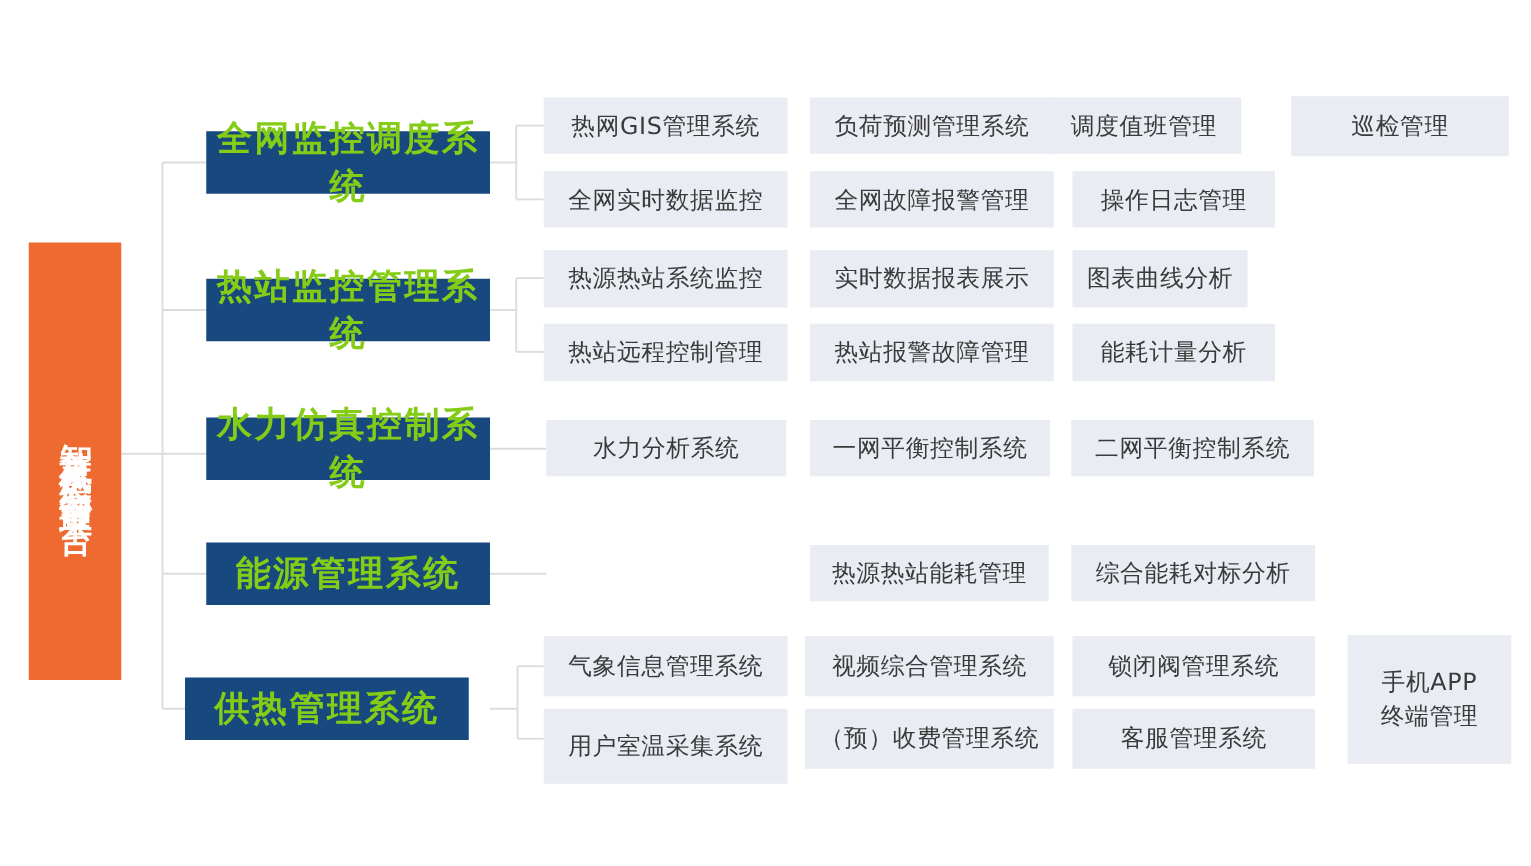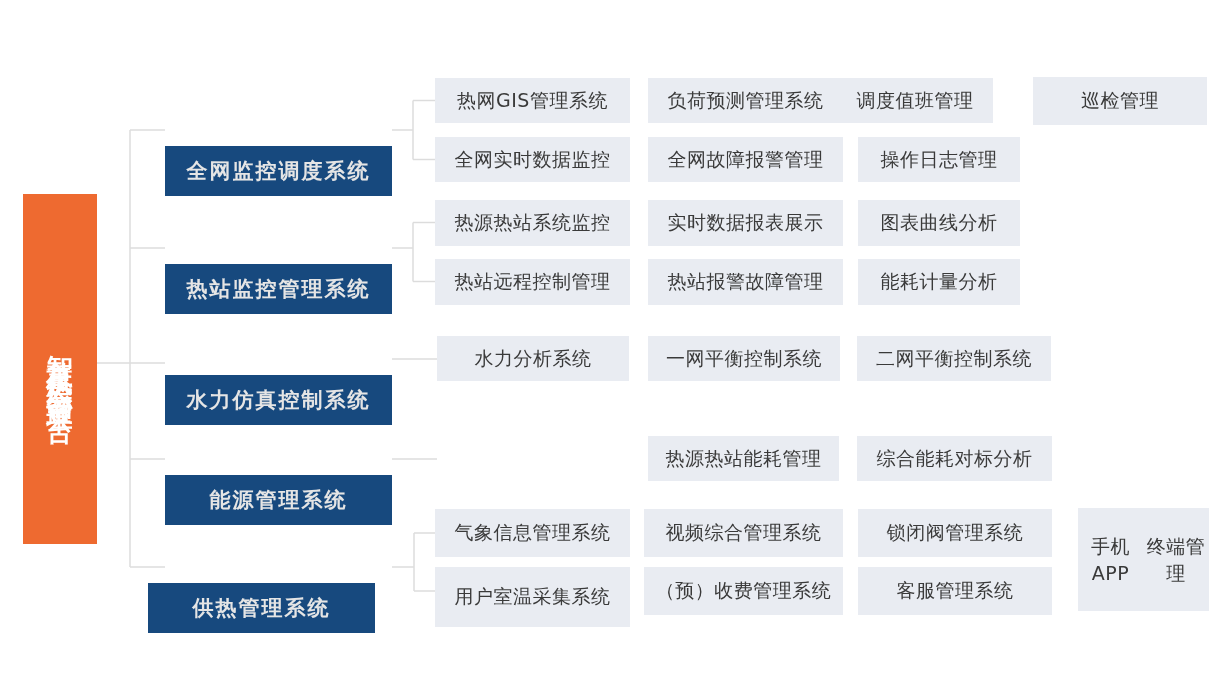--- a/index.html
+++ b/index.html
@@ -39,35 +39,34 @@
     color: #ffffff;
     writing-mode: vertical-rl;
     text-orientation: upright;
     font-size: 26px;
     font-weight: 600;
     letter-spacing: 7px;
     line-height: 1;
   }
   .lvl1 {
     background: var(--level1-navy, #17497e);
-    color: #e5e5e5;
-    font-size: 21px;
+    color: #84cc16;
+    font-size: 28px;
     font-weight: 600;
     letter-spacing: 2px;
-    margin-top: 41px;
   }
   .lvl2 {
     background: var(--level2-gray, #e9ecf2);
     color: var(--level2-text, #3a3a3a);
     font-size: 19px;
     font-weight: 400;
     letter-spacing: 0.5px;
   }
   .lvl2.tall {
-    flex-direction: row;
+    flex-direction: column;
     line-height: 1.4;
   }
 </style>
 </head>
 <body>
 
 <div class="canvas">
 
   <svg class="connectors">
 
@@ -109,21 +108,21 @@
   <div class="box lvl2" style="left:435px;top:78px;width:195px;height:45px">热网GIS管理系统</div>
   <div class="box lvl2" style="left:648px;top:78px;width:195px;height:45px">负荷预测管理系统</div>
   <div class="box lvl2" style="left:837px;top:78px;width:156px;height:45px">调度值班管理</div>
   <div class="box lvl2" style="left:1033px;top:77px;width:174px;height:48px">巡检管理</div>
   <div class="box lvl2" style="left:435px;top:137px;width:195px;height:45px">全网实时数据监控</div>
   <div class="box lvl2" style="left:648px;top:137px;width:195px;height:45px">全网故障报警管理</div>
   <div class="box lvl2" style="left:858px;top:137px;width:162px;height:45px">操作日志管理</div>
 
   <div class="box lvl2" style="left:435px;top:200px;width:195px;height:46px">热源热站系统监控</div>
   <div class="box lvl2" style="left:648px;top:200px;width:195px;height:46px">实时数据报表展示</div>
-  <div class="box lvl2" style="left:858px;top:200px;width:162px;height:46px">图表曲线分析</div>
+  <div class="box lvl2" style="left:858px;top:200px;width:140px;height:46px">图表曲线分析</div>
   <div class="box lvl2" style="left:435px;top:259px;width:195px;height:46px">热站远程控制管理</div>
   <div class="box lvl2" style="left:648px;top:259px;width:195px;height:46px">热站报警故障管理</div>
   <div class="box lvl2" style="left:858px;top:259px;width:162px;height:46px">能耗计量分析</div>
 
   <div class="box lvl2" style="left:437px;top:336px;width:192px;height:45px">水力分析系统</div>
   <div class="box lvl2" style="left:648px;top:336px;width:192px;height:45px">一网平衡控制系统</div>
   <div class="box lvl2" style="left:857px;top:336px;width:194px;height:45px">二网平衡控制系统</div>
 
   <div class="box lvl2" style="left:648px;top:436px;width:191px;height:45px">热源热站能耗管理</div>
   <div class="box lvl2" style="left:857px;top:436px;width:195px;height:45px">综合能耗对标分析</div>

